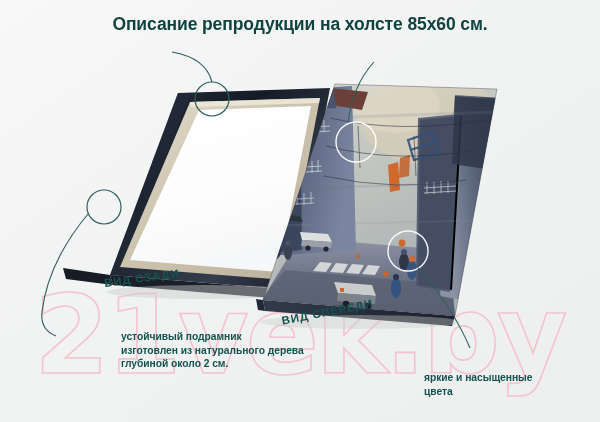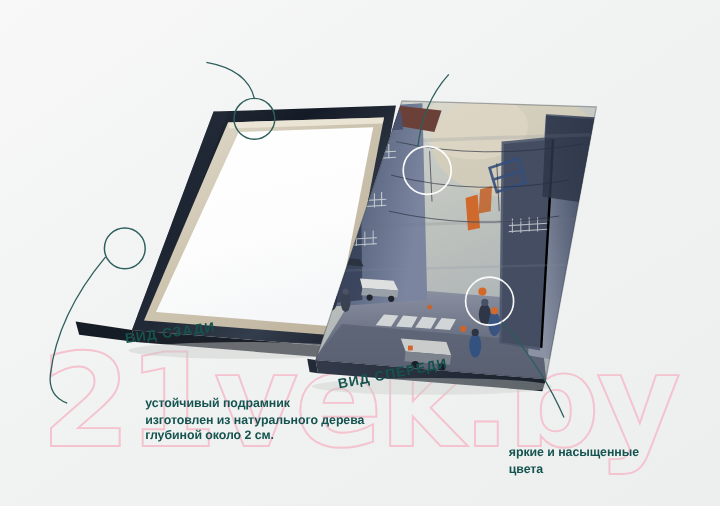--- a/index.html
+++ b/index.html
@@ -306,20 +306,21 @@
     <circle cx="104" cy="207" r="17" fill="none" stroke="#2d5f5c" stroke-width="1.2"></circle>
     <path d="M88,214 Q48,262 42,312 Q40,330 56,336" fill="none" stroke="#2d5f5c" stroke-width="1.1"></path>
 
     <path d="M374,62 Q352,86 348,124" fill="none" stroke="#2d5f5c" stroke-width="1.1"></path>
     <circle cx="356" cy="142" r="20" fill="none" stroke="#ffffff" stroke-width="1.4" opacity="0.95"></circle>
 
     <circle cx="408" cy="251" r="20" fill="none" stroke="#ffffff" stroke-width="1.4" opacity="0.95"></circle>
     <path d="M418,268 Q452,306 470,348" fill="none" stroke="#2d5f5c" stroke-width="1.1"></path>
   </svg>
 
+  <div class="title">Описание репродукции на холсте 85х60 см.</div>
 
 
 
   <div class="anno anno-bl">устойчивый подрамник
 изготовлен из натурального дерева
 глубиной около 2 см.</div>
 
   <div class="anno anno-br">яркие и насыщенные
 цвета</div>
 

